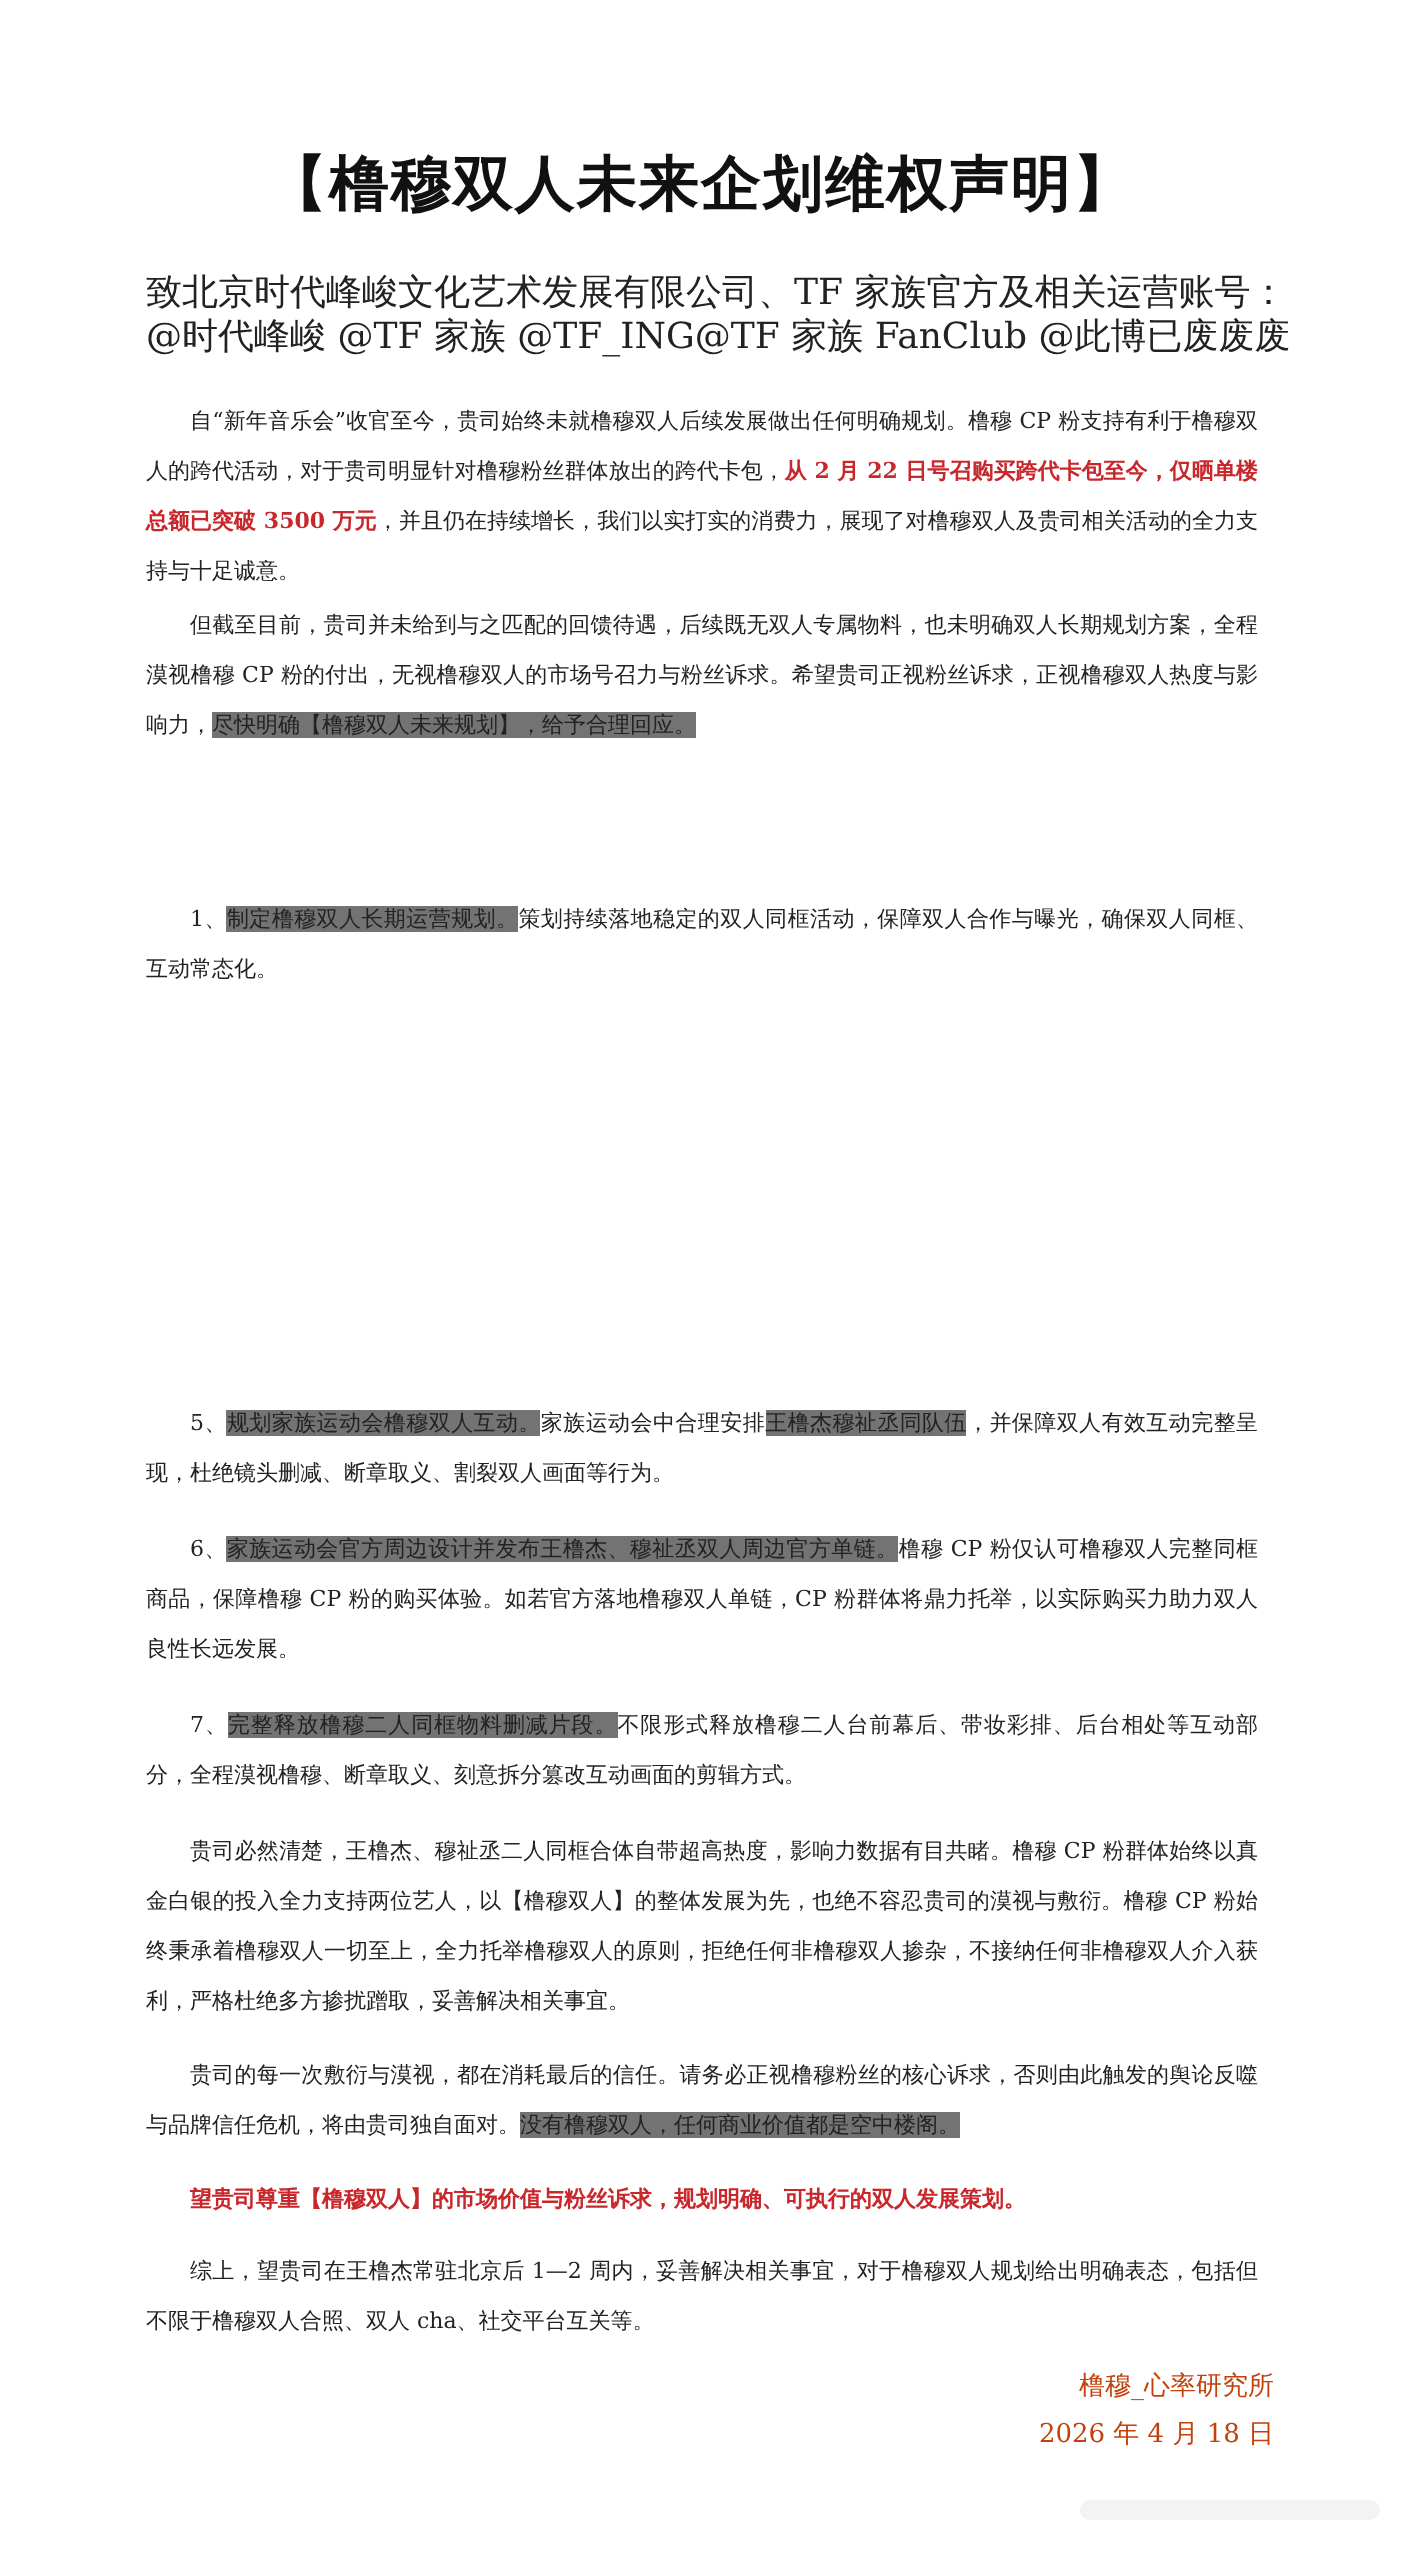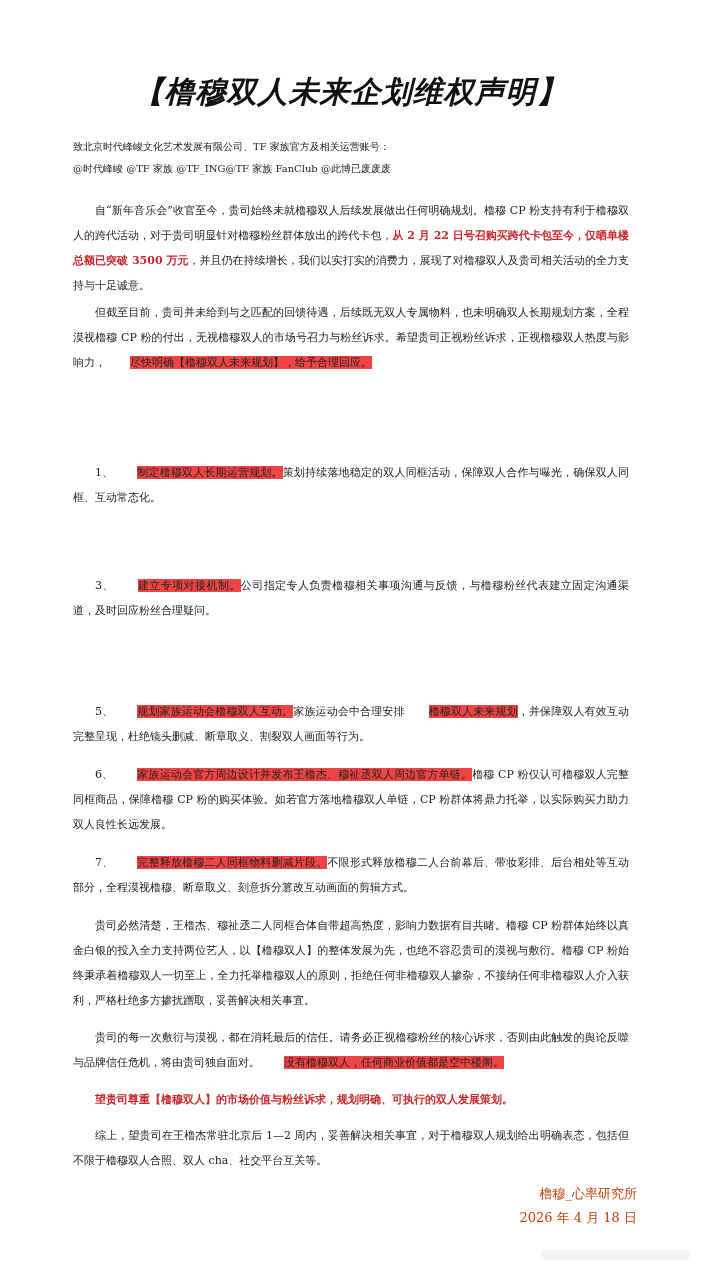--- a/index.html
+++ b/index.html
@@ -1,51 +1,50 @@
 <!DOCTYPE html>
 <html><head>
 <meta charset="utf-8">
 <style>
   html, body { margin: 0; padding: 0; background: #ffffff; }
   body { width: 701px; height: 1280px; position: relative; overflow: hidden;
          font-family: "DejaVu Serif", "Liberation Serif", serif; color: #1a1a1a; }
   .page { position: absolute; left: 0; top: 0; width: 701px; height: 1280px; }
   .title { position: absolute; top: 72px; left: 0; width: 701px; text-align: center;
            font-family: "DejaVu Sans", "Liberation Sans", sans-serif; font-weight: bold;
-           font-size: 30px; letter-spacing: 1px; color: #111; font-style: italic; }
-  .addr { position: absolute; left: 73px; font-size: 10px; line-height: 20px; color: #222; }
+           font-size: 30px; letter-spacing: 1px; color: #111; }
+  .addr { position: absolute; left: 73px; font-size: 18px; line-height: 20px; color: #222; }
   .para { position: absolute; left: 73px; width: 556px; font-size: 11px; line-height: 25px;
           text-align: justify; color: #222; }
   .indent { text-indent: 2em; }
-  .hl { background: #ef4444; margin-left: 24px; }
+  .hl { background: #737373; }
   .red { color: #c8282c; font-weight: bold; }
   .sign { position: absolute; right: 64px; text-align: center; font-size: 13px; line-height: 26px; color: #c2410c; }
   .wm { position: absolute; left: 540px; top: 1250px; width: 150px; height: 10px; background: #f3f3f3; border-radius: 5px; }
 </style>
 </head>
 <body>
 
 <div class="page">
   <div class="title">【橹穆双人未来企划维权声明】</div>
 
   <div class="addr" style="top:137px">致北京时代峰峻文化艺术发展有限公司、TF 家族官方及相关运营账号：</div>
   <div class="addr" style="top:159px">@时代峰峻  @TF 家族  @TF_ING@TF 家族 FanClub   @此博已废废废</div>
 
   <div class="para indent" style="top:198px"><span>自“新年音乐会”收官至今，贵司始终未就橹穆双人后续发展做出任何明确规划。橹穆 CP 粉支持有利于橹穆双人的跨代活动，对于贵司明显针对橹穆粉丝群体放出的跨代卡包，</span><span class="red">从 2 月 22 日号召购买跨代卡包至今，仅晒单楼总额已突破 3500 万元</span><span>，并且仍在持续增长，我们以实打实的消费力，展现了对橹穆双人及贵司相关活动的全力支持与十足诚意。</span></div>
 
   <div class="para indent" style="top:300px"><span>但截至目前，贵司并未给到与之匹配的回馈待遇，后续既无双人专属物料，也未明确双人长期规划方案，全程漠视橹穆 CP 粉的付出，无视橹穆双人的市场号召力与粉丝诉求。希望贵司正视粉丝诉求，正视橹穆双人热度与影响力，</span><span class="hl">尽快明确【橹穆双人未来规划】，给予合理回应。</span></div>
 
 
-  <div class="para indent" style="top:460px"><span>1、</span><span class="hl">制定橹穆双人长期运营规划。</span><span>策划持续落地稳定的双人同框活动，保障双人合作与曝光，确保双人同框、互动常态化。</span></div>
+  <div class="para indent" style="top:447px"><span>1、</span><span class="hl">制定橹穆双人长期运营规划。</span><span>策划持续落地稳定的双人同框活动，保障双人合作与曝光，确保双人同框、互动常态化。</span></div>
 
 
-  <div class="para indent" style="top:573px"><span>3、</span><span class="hl">建立专项对接机制。</span><span>公司指定专人负责橹穆相关事项沟通与反馈，与橹穆粉丝代表建立固定沟通渠道，及时回应粉丝合理疑问。</span></div>
 
 
-  <div class="para indent" style="top:699px"><span>5、</span><span class="hl">规划家族运动会橹穆双人互动。</span><span>家族运动会中合理安排</span><span class="hl">橹穆双人未来规划</span><span>，并保障双人有效互动完整呈现，杜绝镜头删减、断章取义、割裂双人画面等行为。</span></div>
+  <div class="para indent" style="top:699px"><span>5、</span><span class="hl">规划家族运动会橹穆双人互动。</span><span>家族运动会中合理安排</span><span class="hl">王橹杰穆祉丞同队伍</span><span>，并保障双人有效互动完整呈现，杜绝镜头删减、断章取义、割裂双人画面等行为。</span></div>
 
   <div class="para indent" style="top:762px"><span>6、</span><span class="hl">家族运动会官方周边设计并发布王橹杰、穆祉丞双人周边官方单链。</span><span>橹穆 CP 粉仅认可橹穆双人完整同框商品，保障橹穆 CP 粉的购买体验。如若官方落地橹穆双人单链，CP 粉群体将鼎力托举，以实际购买力助力双人良性长远发展。</span></div>
 
   <div class="para indent" style="top:850px"><span>7、</span><span class="hl">完整释放橹穆二人同框物料删减片段。</span><span>不限形式释放橹穆二人台前幕后、带妆彩排、后台相处等互动部分，全程漠视橹穆、断章取义、刻意拆分篡改互动画面的剪辑方式。</span></div>
 
   <div class="para indent" style="top:913px"><span>贵司必然清楚，王橹杰、穆祉丞二人同框合体自带超高热度，影响力数据有目共睹。橹穆 CP 粉群体始终以真金白银的投入全力支持两位艺人，以【橹穆双人】的整体发展为先，也绝不容忍贵司的漠视与敷衍。橹穆 CP 粉始终秉承着橹穆双人一切至上，全力托举橹穆双人的原则，拒绝任何非橹穆双人掺杂，不接纳任何非橹穆双人介入获利，严格杜绝多方掺扰蹭取，妥善解决相关事宜。</span></div>
 
   <div class="para indent" style="top:1025px"><span>贵司的每一次敷衍与漠视，都在消耗最后的信任。请务必正视橹穆粉丝的核心诉求，否则由此触发的舆论反噬与品牌信任危机，将由贵司独自面对。</span><span class="hl">没有橹穆双人，任何商业价值都是空中楼阁。</span></div>
 
   <div class="para indent red" style="top:1087px">望贵司尊重【橹穆双人】的市场价值与粉丝诉求，规划明确、可执行的双人发展策划。</div>

